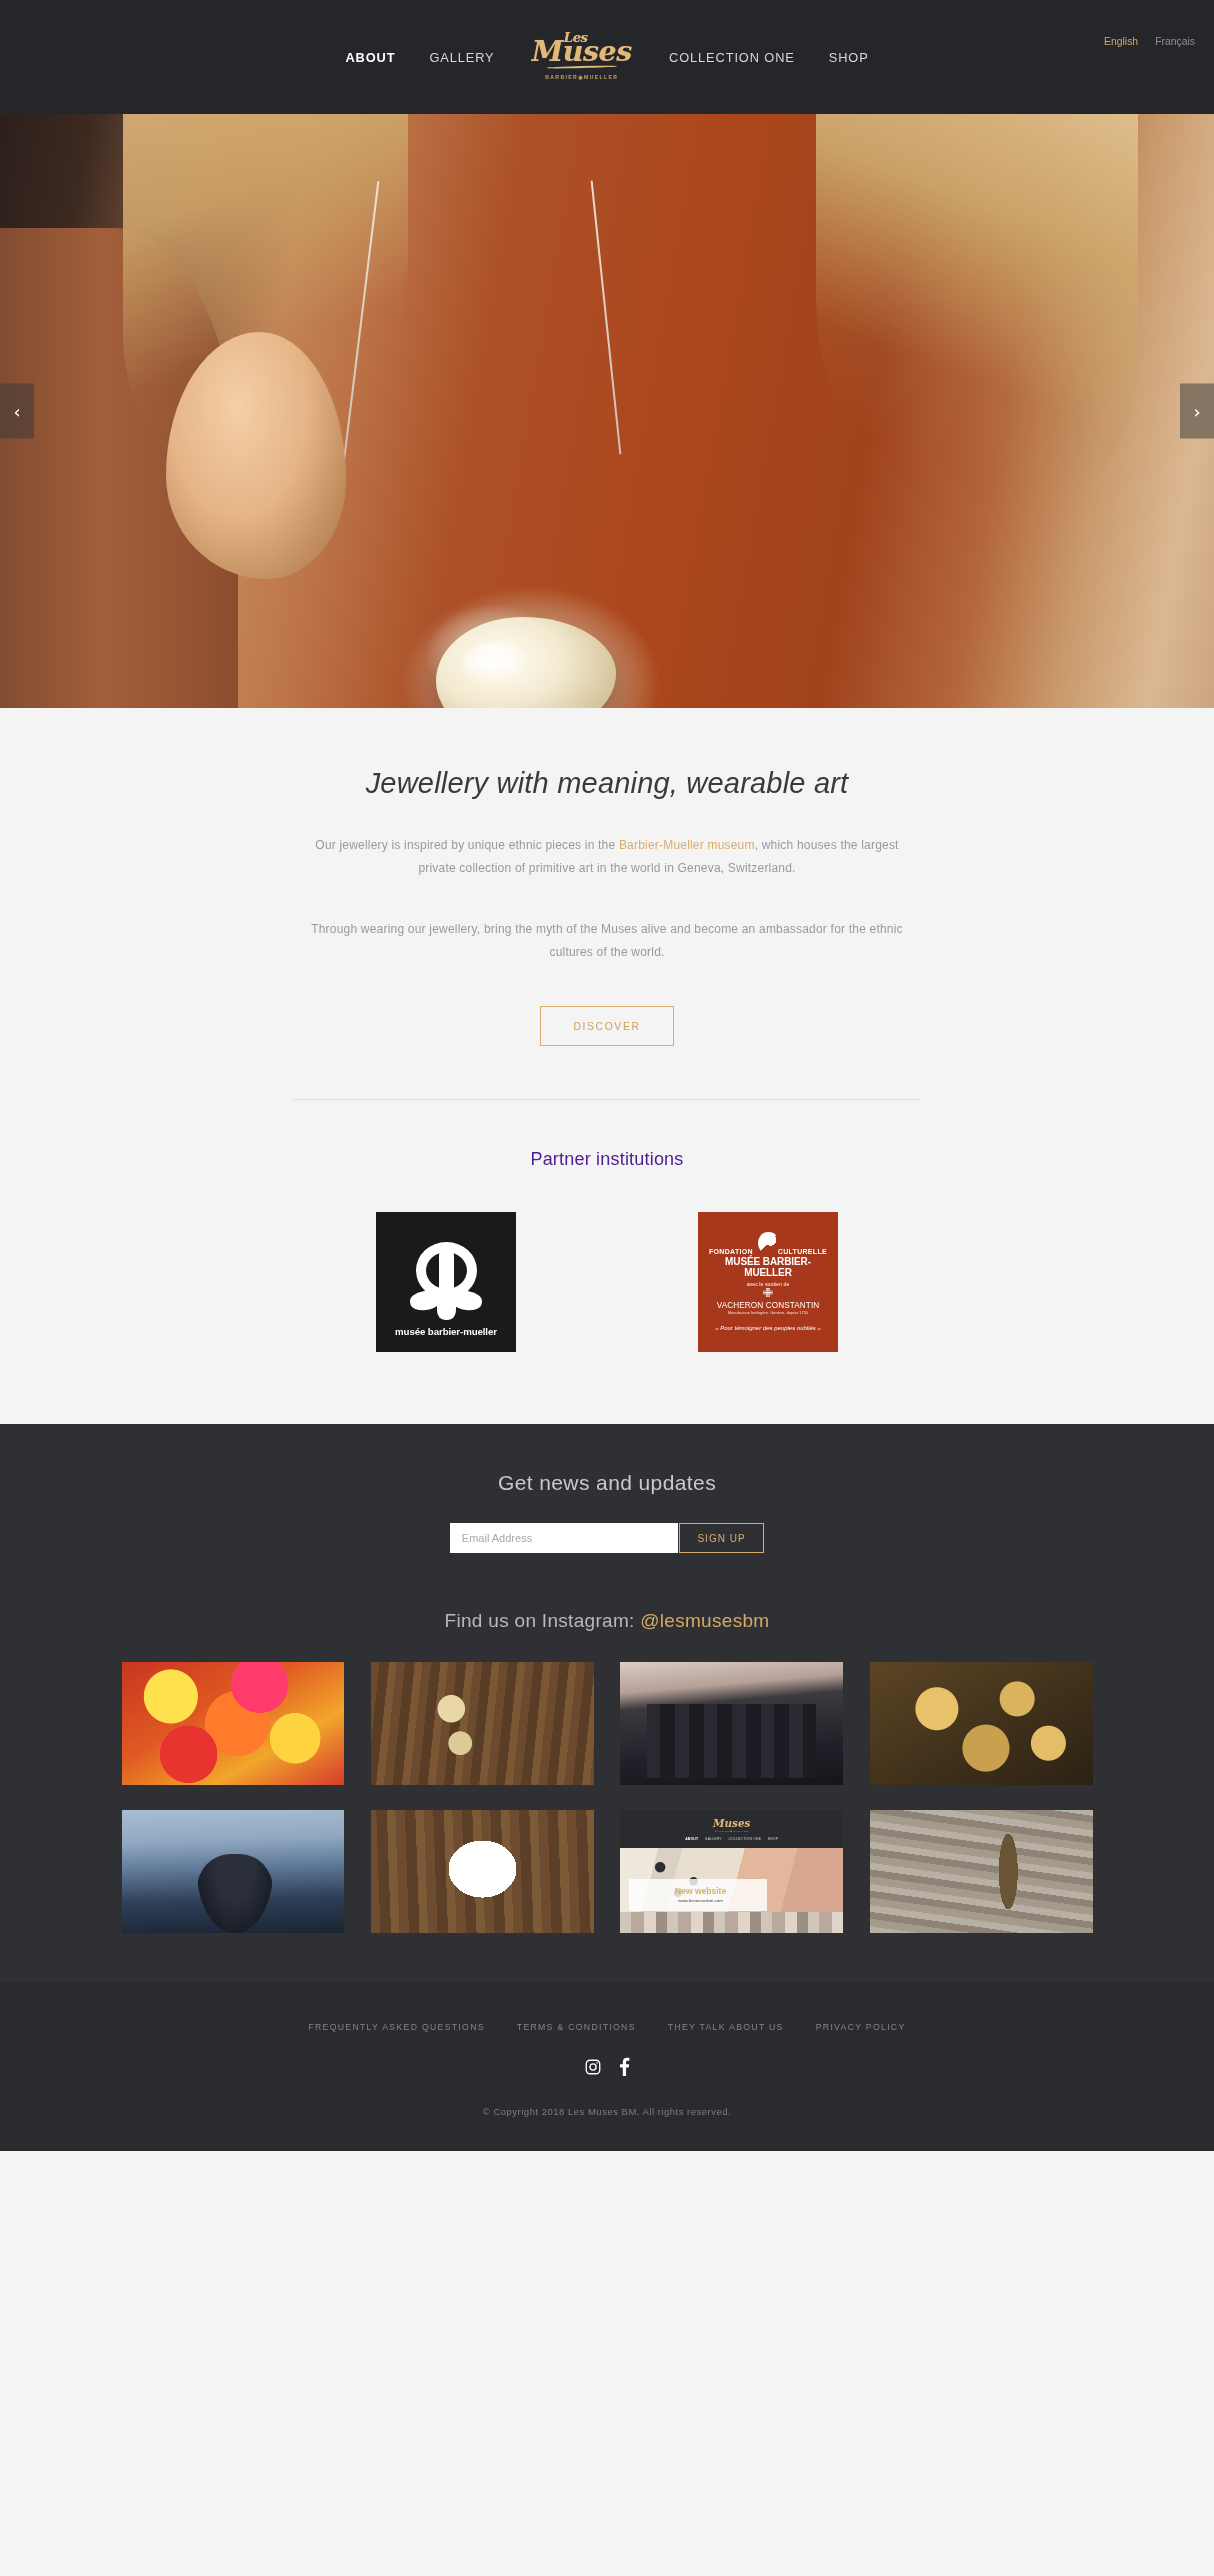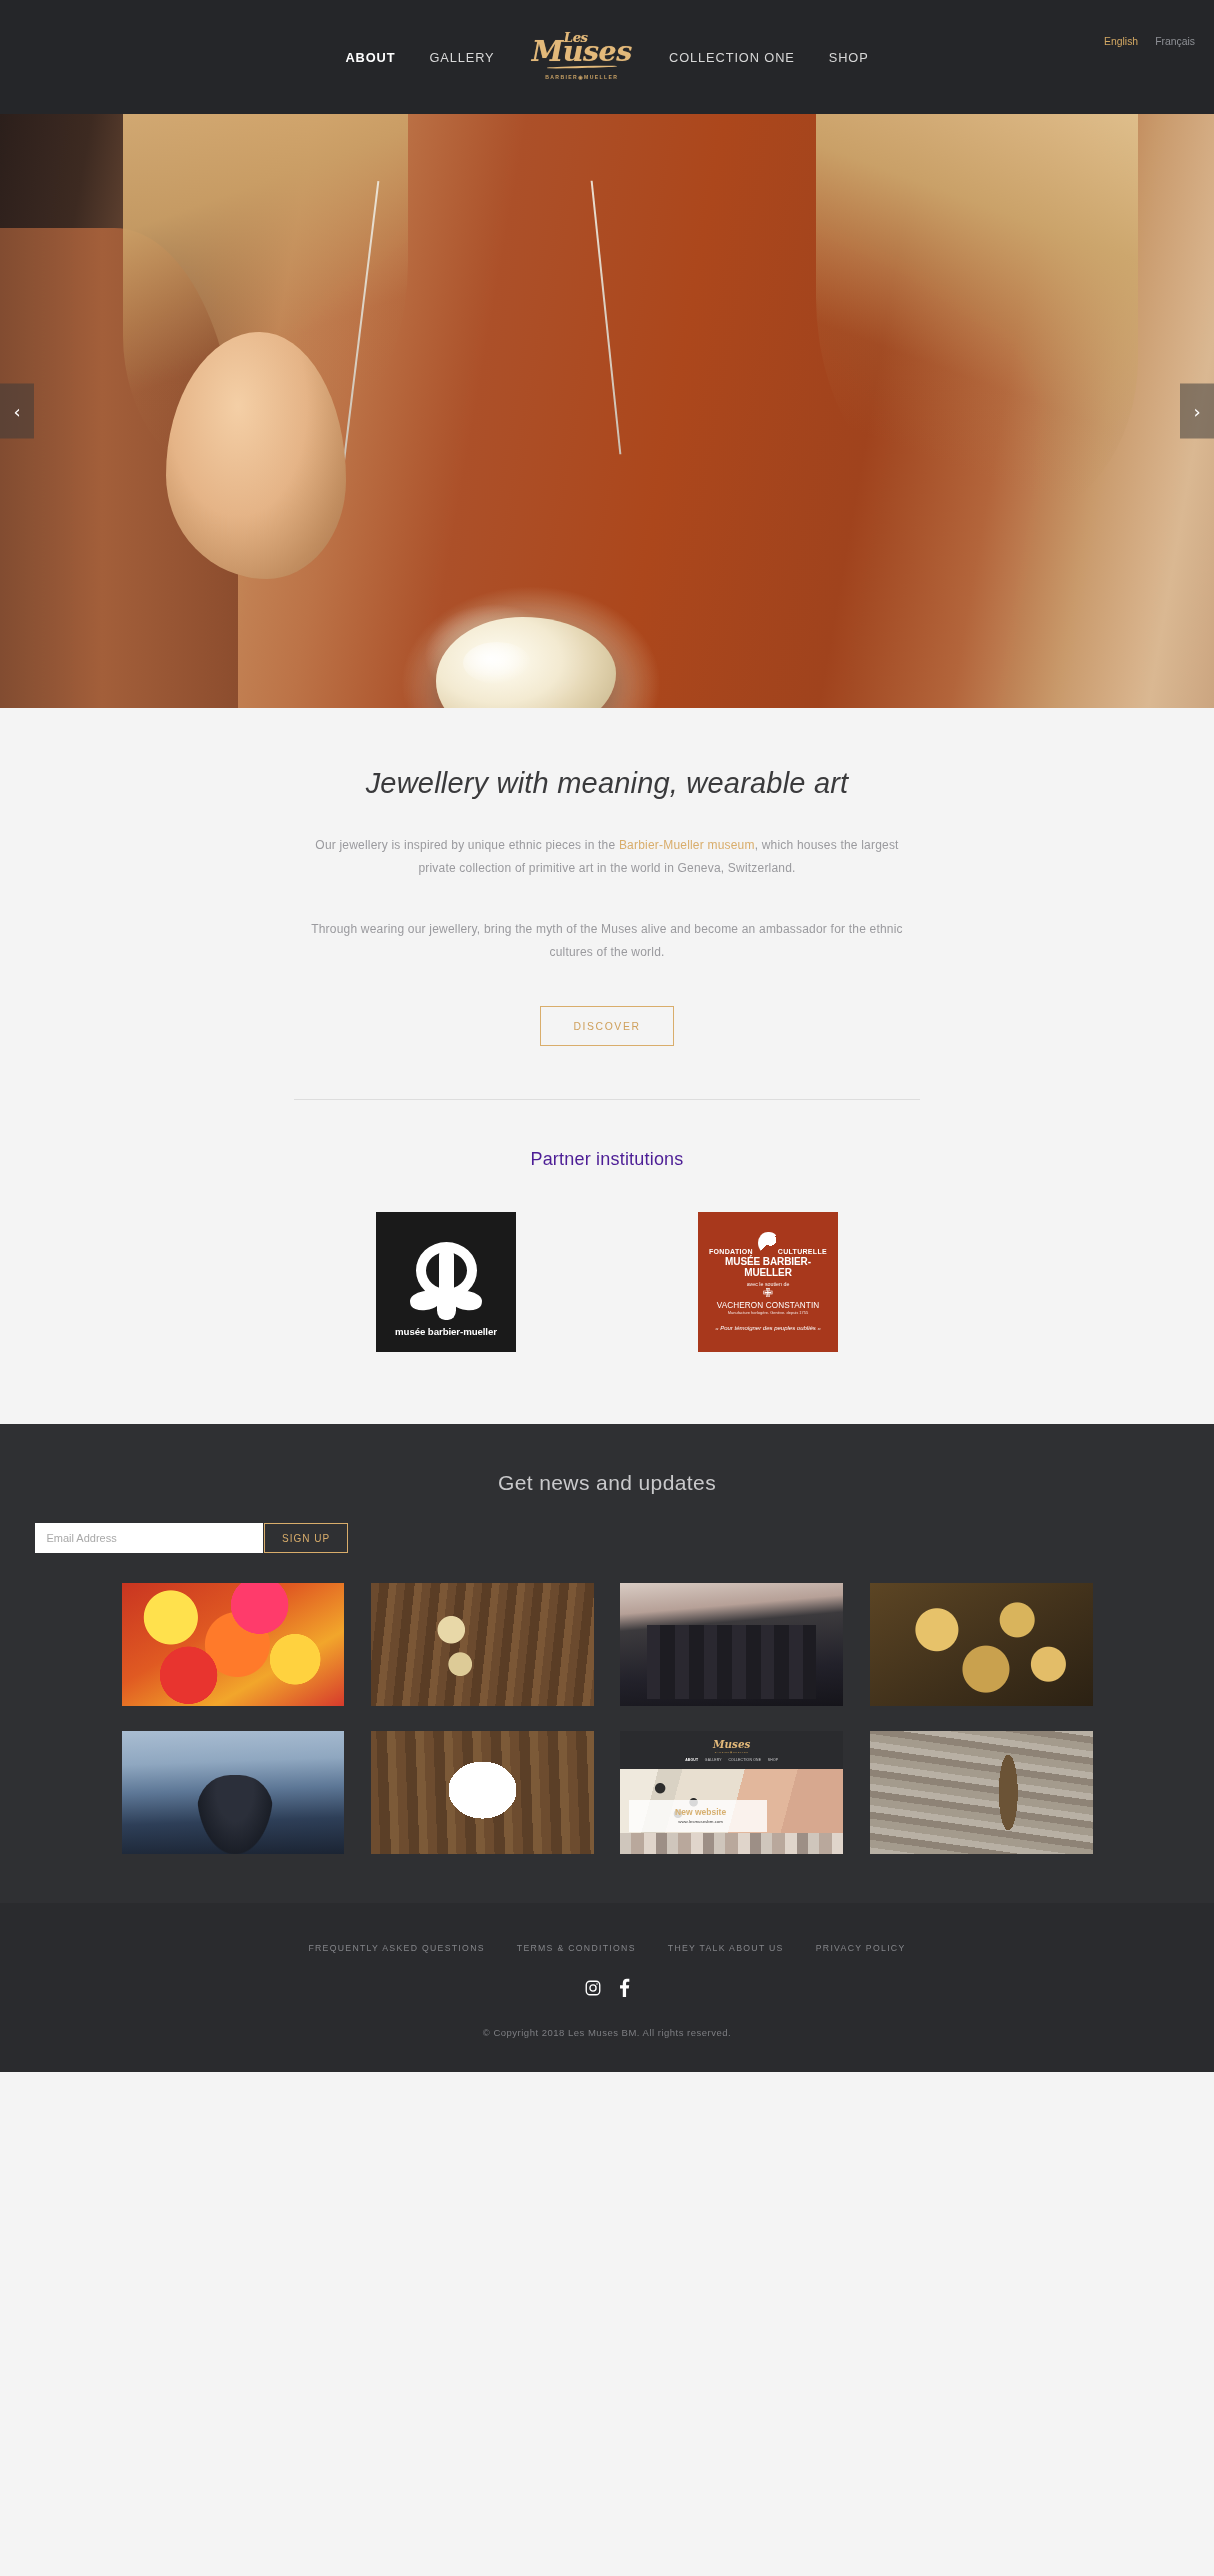--- a/index.html
+++ b/index.html
@@ -321,24 +321,23 @@
   }
   .dark-section h2 {
     font-size: 21px;
     font-weight: 300;
     color: #c9c9cb;
     letter-spacing: 0.4px;
   }
   .signup-row {
     margin-top: 28.5px;
     display: flex;
-    justify-content: flex-start;
+    justify-content: center;
     align-items: stretch;
     gap: 1px;
-    margin-left: 35px;
   }
   .email-input {
     width: 228px;
     height: 30px;
     border: none;
     background: #ffffff;
     padding: 0 11.4px;
     font-size: 11px;
     color: #555;
     font-family: "Liberation Sans", sans-serif;
@@ -567,20 +566,23 @@
 </div>
 
 <div class="dark-section">
   <h2>Get news and updates</h2>
 
   <div class="signup-row">
     <input class="email-input" type="text" placeholder="Email Address" style="">
     <button class="btn-signup">SIGN UP</button>
   </div>
 
+  <div class="insta-heading">
+    <span>Find us on Instagram: </span><span class="handle">@lesmusesbm</span>
+  </div>
 
   <div class="insta-grid">
     <div class="insta-cell ig1"></div>
     <div class="insta-cell ig2"></div>
     <div class="insta-cell ig3"></div>
     <div class="insta-cell ig4"></div>
 
     <div class="insta-cell ig5"></div>
     <div class="insta-cell ig6"></div>
 

